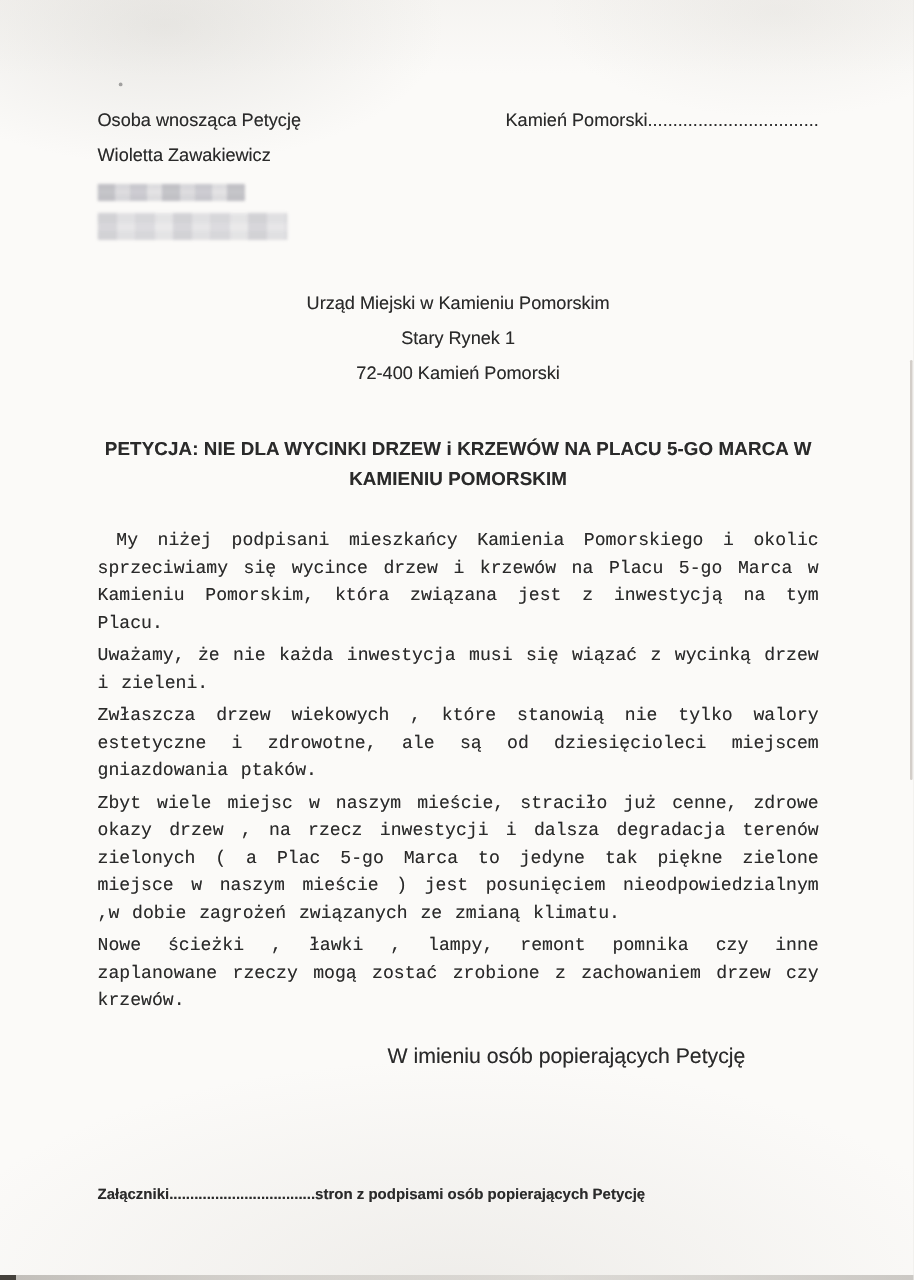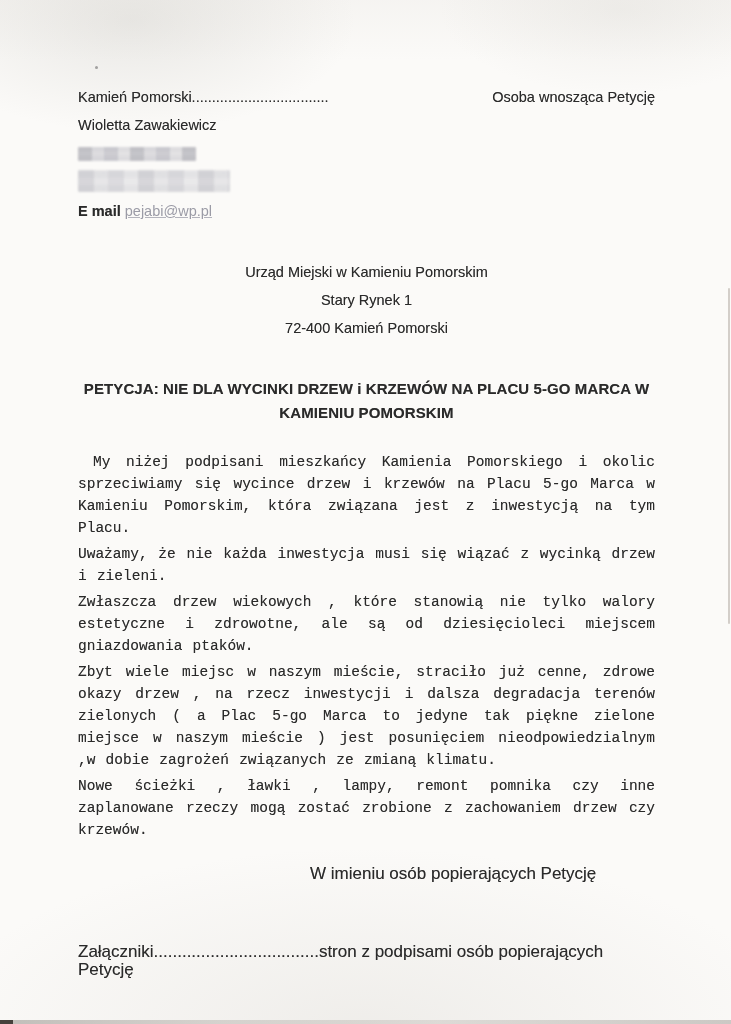--- a/index.html
+++ b/index.html
@@ -87,23 +87,24 @@
   .para.indent { text-indent: 15px; }
 
   .closing {
     margin-top: 24px;
     margin-left: 232px;
     font-size: 17px;
     line-height: 18px;
   }
 
   .attachments {
-    margin-top: 60px;
-    font-size: 17px;
+    margin-top: 92px;
+    font-size: 12px;
     line-height: 18px;
+    font-weight: bold;
   }
 
   
   .edge-bottom {
     position: absolute; left: 0; bottom: 0; width: 100%; height: 4px;
     background: linear-gradient(90deg,
       #45413c 0px, #45413c 13px,
       rgba(150,145,138,0.55) 13px, rgba(168,163,156,0.40) 30%,
       rgba(178,173,166,0.32) 60%, rgba(148,143,136,0.45) 100%);
   }
@@ -118,32 +119,29 @@
   }
 </style>
 </head>
 <body>
 
 <div class="page">
   <div class="speck"></div>
 
   <div class="content">
     <div class="header-row">
+      <span>Osoba wnosząca Petycję</span>
       <span>Kamień Pomorski..................................</span>
-      <span>Osoba wnosząca Petycję</span>
     </div>
 
     <div class="sender-name">Wioletta Zawakiewicz</div>
 
     <div class="redacted redacted-1"></div>
     <div class="redacted redacted-2"></div>
 
-    <div class="email-line">
-      <span class="email-label">E mail </span><a class="email-link">pejabi@wp.pl</a>
-    </div>
 
     <div class="recipient">
       <div class="recipient-line">Urząd Miejski w Kamieniu Pomorskim</div>
       <div class="recipient-line">Stary Rynek 1</div>
       <div class="recipient-line">72-400 Kamień Pomorski</div>
     </div>
 
     <h1 class="title">PETYCJA: NIE DLA WYCINKI DRZEW i KRZEWÓW NA PLACU 5-GO MARCA  W KAMIENIU POMORSKIM</h1>
 
     <div class="body-block">

